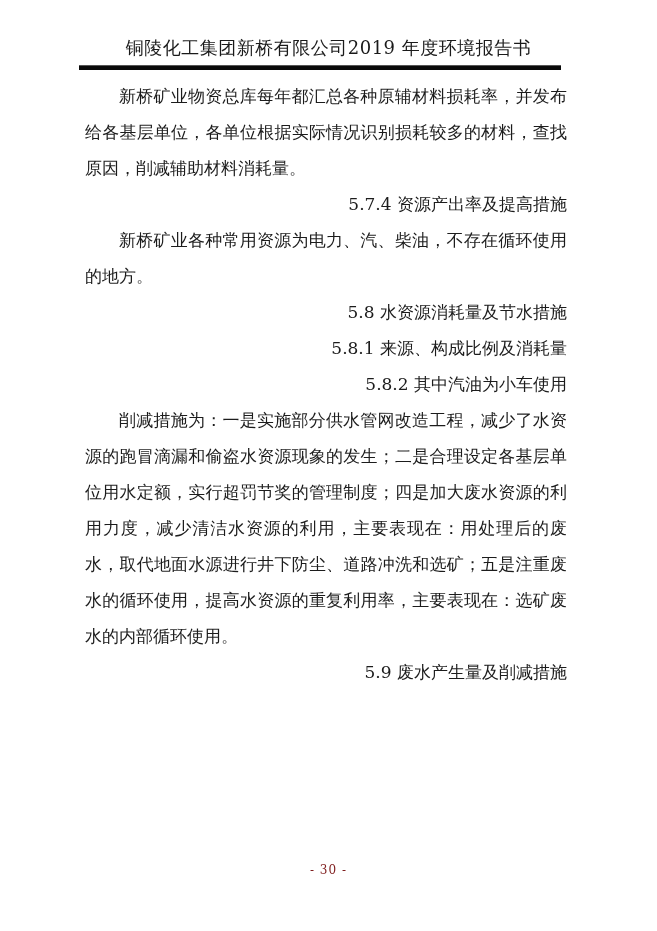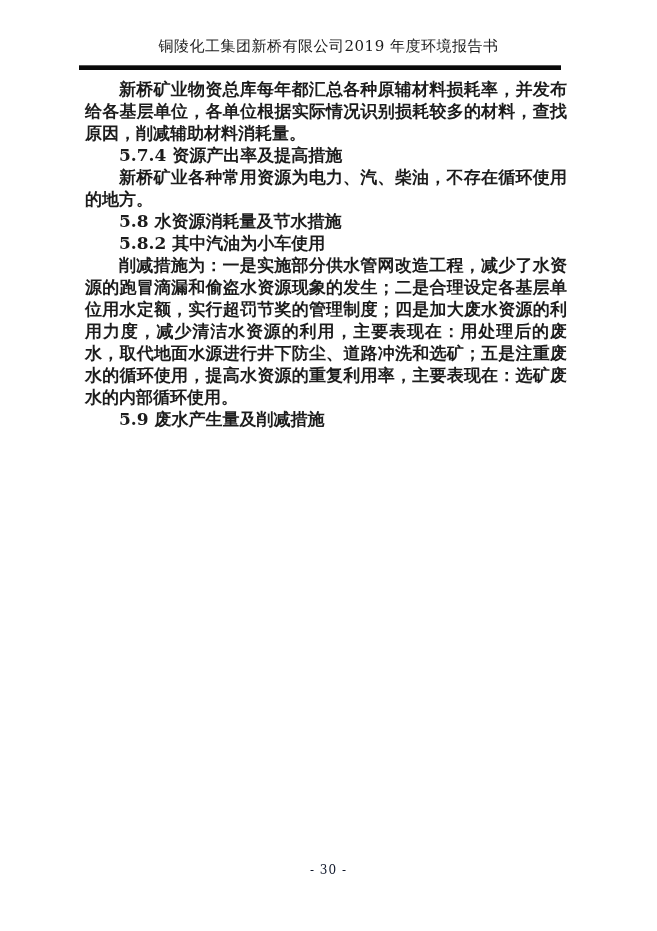--- a/index.html
+++ b/index.html
@@ -17,84 +17,84 @@
     color: #1c1c1c;
   }
   .page-header {
     position: absolute;
     top: 36px;
     left: 0;
     width: 100%;
     text-align: center;
   }
   .page-header-title {
-    font-size: 15px;
+    font-size: 18px;
     letter-spacing: 0.5px;
     color: #1a1a1a;
     white-space: nowrap;
   }
   .header-rule {
     position: absolute;
     top: 65px;
     left: 79px;
     width: 482px;
     height: 4px;
     background: #0a0a0a;
     border-top: 1px solid #555;
   }
   .doc-body {
     position: absolute;
     top: 78px;
     left: 85px;
     width: 482px;
     font-size: 17px;
-    line-height: 22px;
+    line-height: 36px;
     text-align: justify;
     text-justify: inter-ideograph;
-    font-weight: bold;
   }
   .doc-body p {
     margin: 0;
     padding: 0;
     text-indent: 2em;
   }
   .doc-body p.heading {
-    text-align: left;
+    text-align: right;
     white-space: nowrap;
   }
   .page-footer {
     position: absolute;
     top: 859px;
     left: 0;
     width: 100%;
     text-align: center;
   }
   .page-number {
     font-size: 12px;
-    color: #0f172a;
+    color: #7f1d1d;
     letter-spacing: 1px;
     margin-top: 18px;
   }
 </style>
 </head>
 <body>
 
 <div class="page">
 
   <div class="page-header">
     <span class="page-header-title">铜陵化工集团新桥有限公司2019 年度环境报告书</span>
   </div>
 
   <div class="header-rule"></div>
 
   <div class="doc-body">
     <p>新桥矿业物资总库每年都汇总各种原辅材料损耗率，并发布给各基层单位，各单位根据实际情况识别损耗较多的材料，查找原因，削减辅助材料消耗量。</p>
     <p class="heading">5.7.4 资源产出率及提高措施</p>
     <p>新桥矿业各种常用资源为电力、汽、柴油，不存在循环使用的地方。</p>
     <p class="heading">5.8  水资源消耗量及节水措施</p>
+    <p class="heading">5.8.1 来源、构成比例及消耗量</p>
     <p class="heading">5.8.2 其中汽油为小车使用</p>
     <p>削减措施为：一是实施部分供水管网改造工程，减少了水资源的跑冒滴漏和偷盗水资源现象的发生；二是合理设定各基层单位用水定额，实行超罚节奖的管理制度；四是加大废水资源的利用力度，减少清洁水资源的利用，主要表现在：用处理后的废水，取代地面水源进行井下防尘、道路冲洗和选矿；五是注重废水的循环使用，提高水资源的重复利用率，主要表现在：选矿废水的内部循环使用。</p>
     <p class="heading">5.9  废水产生量及削减措施</p>
   </div>
 
   <div class="page-footer">
     <span class="page-number">- 30 -</span>
   </div>
 
 </div>

